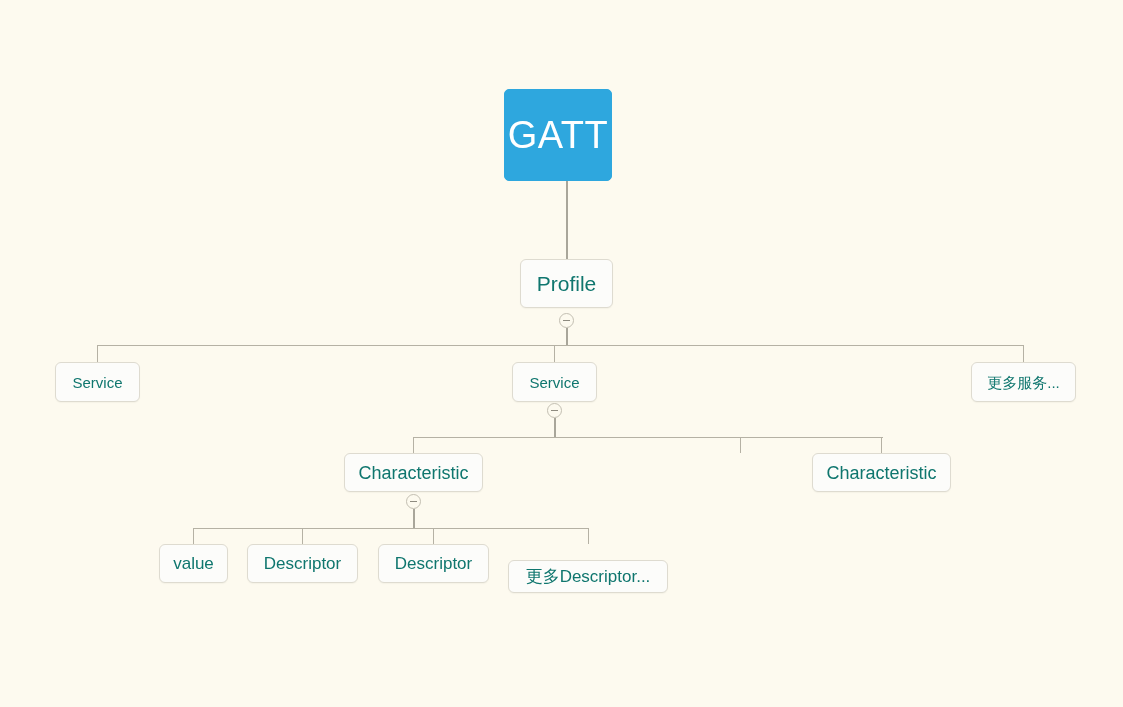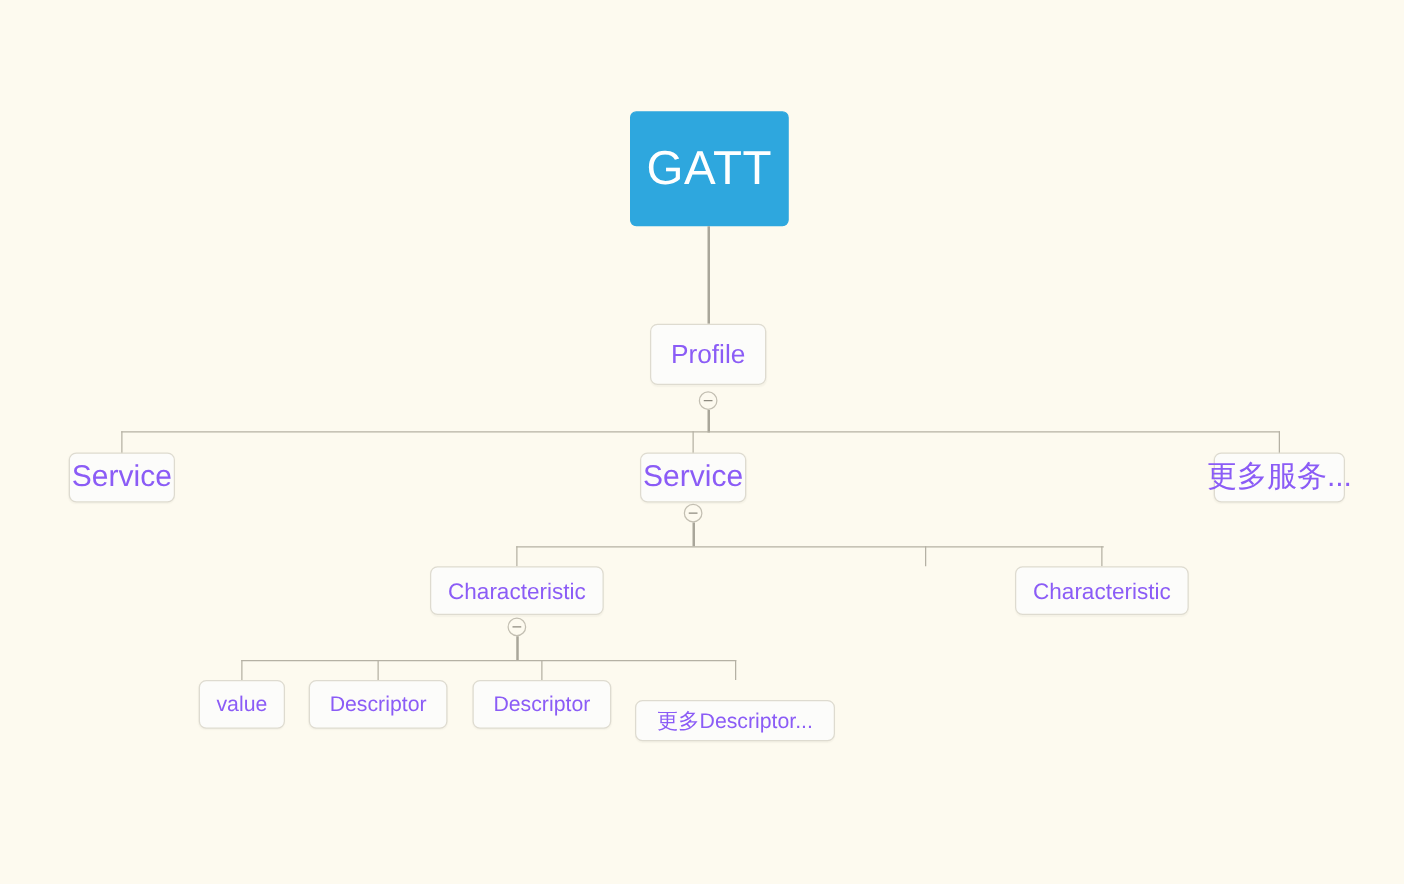--- a/index.html
+++ b/index.html
@@ -44,21 +44,21 @@
   
   .node {
     position: absolute;
     box-sizing: border-box;
     display: flex;
     align-items: center;
     justify-content: center;
     background: #fcfcfa;
     border: 1px solid #dedbd0;
     border-radius: 6px;
-    color: #8b5cf6;
+    color: #0f766e;
     white-space: nowrap;
     box-shadow: 0 1px 1px rgba(120,115,100,0.06);
   }
   .node .label {
     display: block;
     line-height: 1;
   }
 
   .node.root {
     background: #2ea7de;
@@ -66,21 +66,21 @@
     border-radius: 5px;
     color: #ffffff;
     box-shadow: none;
   }
   .node.root .label {
     font-size: 38px;
     letter-spacing: 0.5px;
   }
 
   .node.lvl1 .label { font-size: 21px; }
-  .node.lvl2 .label { font-size: 24px; }
+  .node.lvl2 .label { font-size: 15px; }
   .node.lvl3 .label { font-size: 18px; }
   .node.lvl4 .label { font-size: 17px; }
 
   
   .toggle {
     position: absolute;
     width: 15px;
     height: 15px;
     box-sizing: border-box;
     border: 1px solid #c3bfb2;
@@ -96,21 +96,21 @@
     width: 7px;
     height: 1px;
     background: #8e8b80;
   }
 </style>
 </head>
 <body>
 
 <div id="canvas">
 
-  <div class="node root" style="left:504px; top:89px; width:127px; height:92px;text-align:center;">
+  <div class="node root" style="left:504px; top:89px; width:108px; height:92px;text-align:center;">
     <span class="label">GATT</span>
   </div>
 
   <div class="conn-v" style="left:566px; top:181px; height:78px;"></div>
 
   <div class="node lvl1" style="left:520px; top:259px; width:93px; height:49px;">
     <span class="label">Profile</span>
   </div>
 
   <div class="toggle" style="left:559px; top:313px;"></div>

